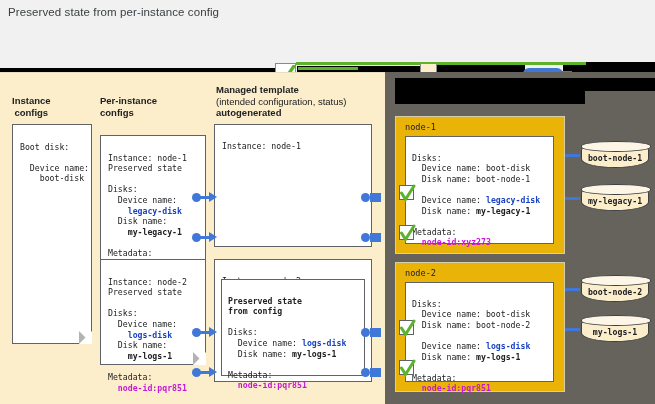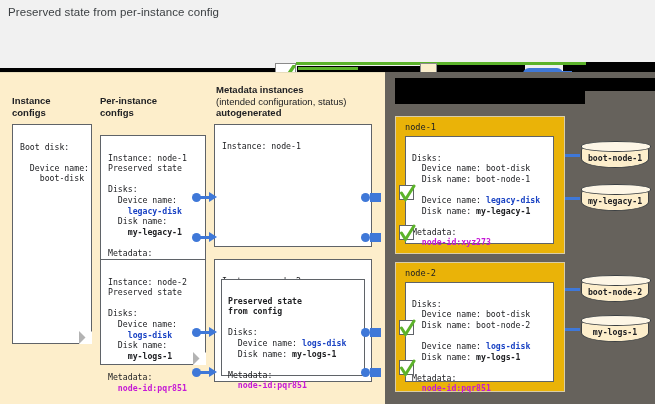--- a/index.html
+++ b/index.html
@@ -190,30 +190,30 @@
     </svg>
   </div>
   <div class="legend-swatch-cream"></div>
   <div class="legend-blueblob"></div>
 </div>
 
 <div id="diagram">
 
   <div id="left-panel">
 
-    <div class="col-head" style="left:12px; top:22px;">
+    <div class="col-head" style="left:12px; top:22px;text-align:center;">
       <div>Instance</div>
       <div>configs</div>
     </div>
     <div class="col-head" style="left:100px; top:22px;">
       <div>Per-instance</div>
       <div>configs</div>
     </div>
     <div class="col-head" style="left:216px; top:11px;">
-      <div>Metadata instances</div>
+      <div>Managed template</div>
       <div class="sub">(intended configuration, status)</div>
       <div>autogenerated</div>
     </div>
 
     <div class="doc" style="left:12px; top:51px; width:80px; height:220px;">
 <span>Boot disk:</span>
 
   <span>Device name:</span>
     <span>boot-disk</span>
       <div class="fold"></div>

